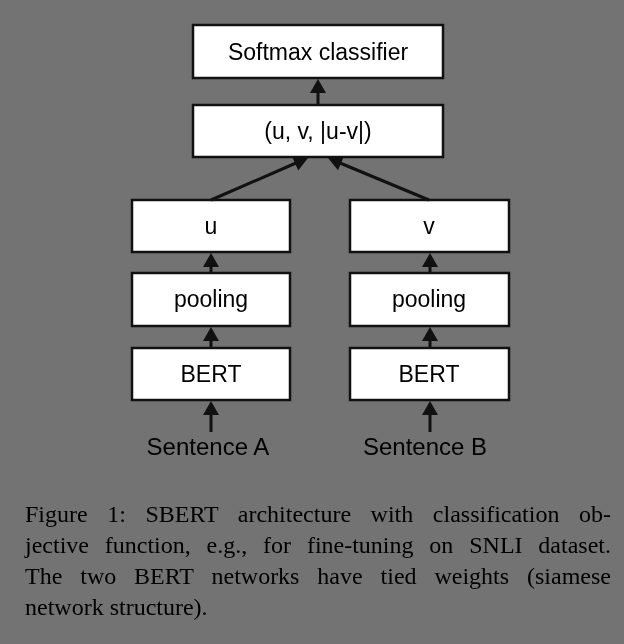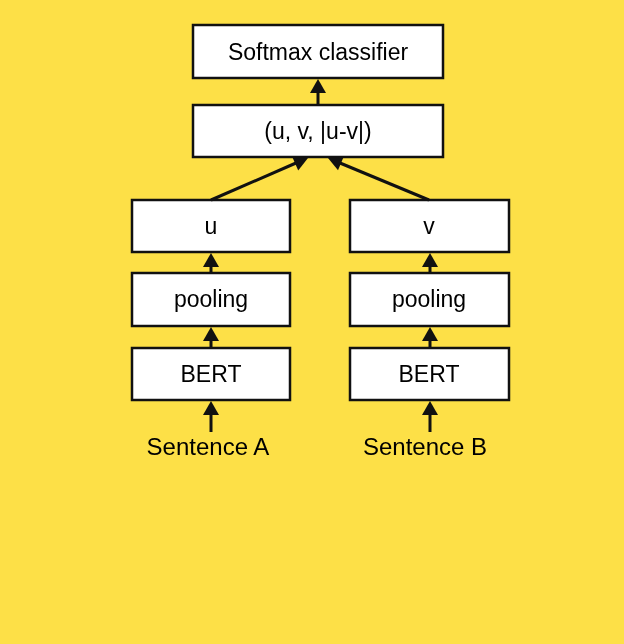--- a/index.html
+++ b/index.html
@@ -4,21 +4,21 @@
 <style>
   html, body {
     margin: 0;
     padding: 0;
     background: #ffffff;
   }
   #page {
     position: relative;
     width: 624px;
     height: 644px;
-    background: #fde047;
+    background: #737373;
     overflow: hidden;
   }
   #diagram {
     position: absolute;
     left: 0;
     top: 0;
   }
   .box {
     fill: #ffffff;
     stroke: #111111;
@@ -131,14 +131,20 @@
     </g>
     <g>
       <line class="arrow-line" x1="430" y1="432" x2="430" y2="414"></line>
       <polygon class="arrow-head" points="430,401 422,415 438,415"></polygon>
     </g>
 
     <text class="input-label" x="208" y="455">Sentence A</text>
     <text class="input-label" x="425" y="455">Sentence B</text>
   </svg>
 
+  <figcaption id="caption">
+    <div class="cap-line just">Figure 1: SBERT architecture with classification ob-</div>
+    <div class="cap-line just">jective function, e.g., for fine-tuning on SNLI dataset.</div>
+    <div class="cap-line just">The two BERT networks have tied weights (siamese</div>
+    <div class="cap-line">network structure).</div>
+  </figcaption>
 
 </div>
 
 </body></html>

